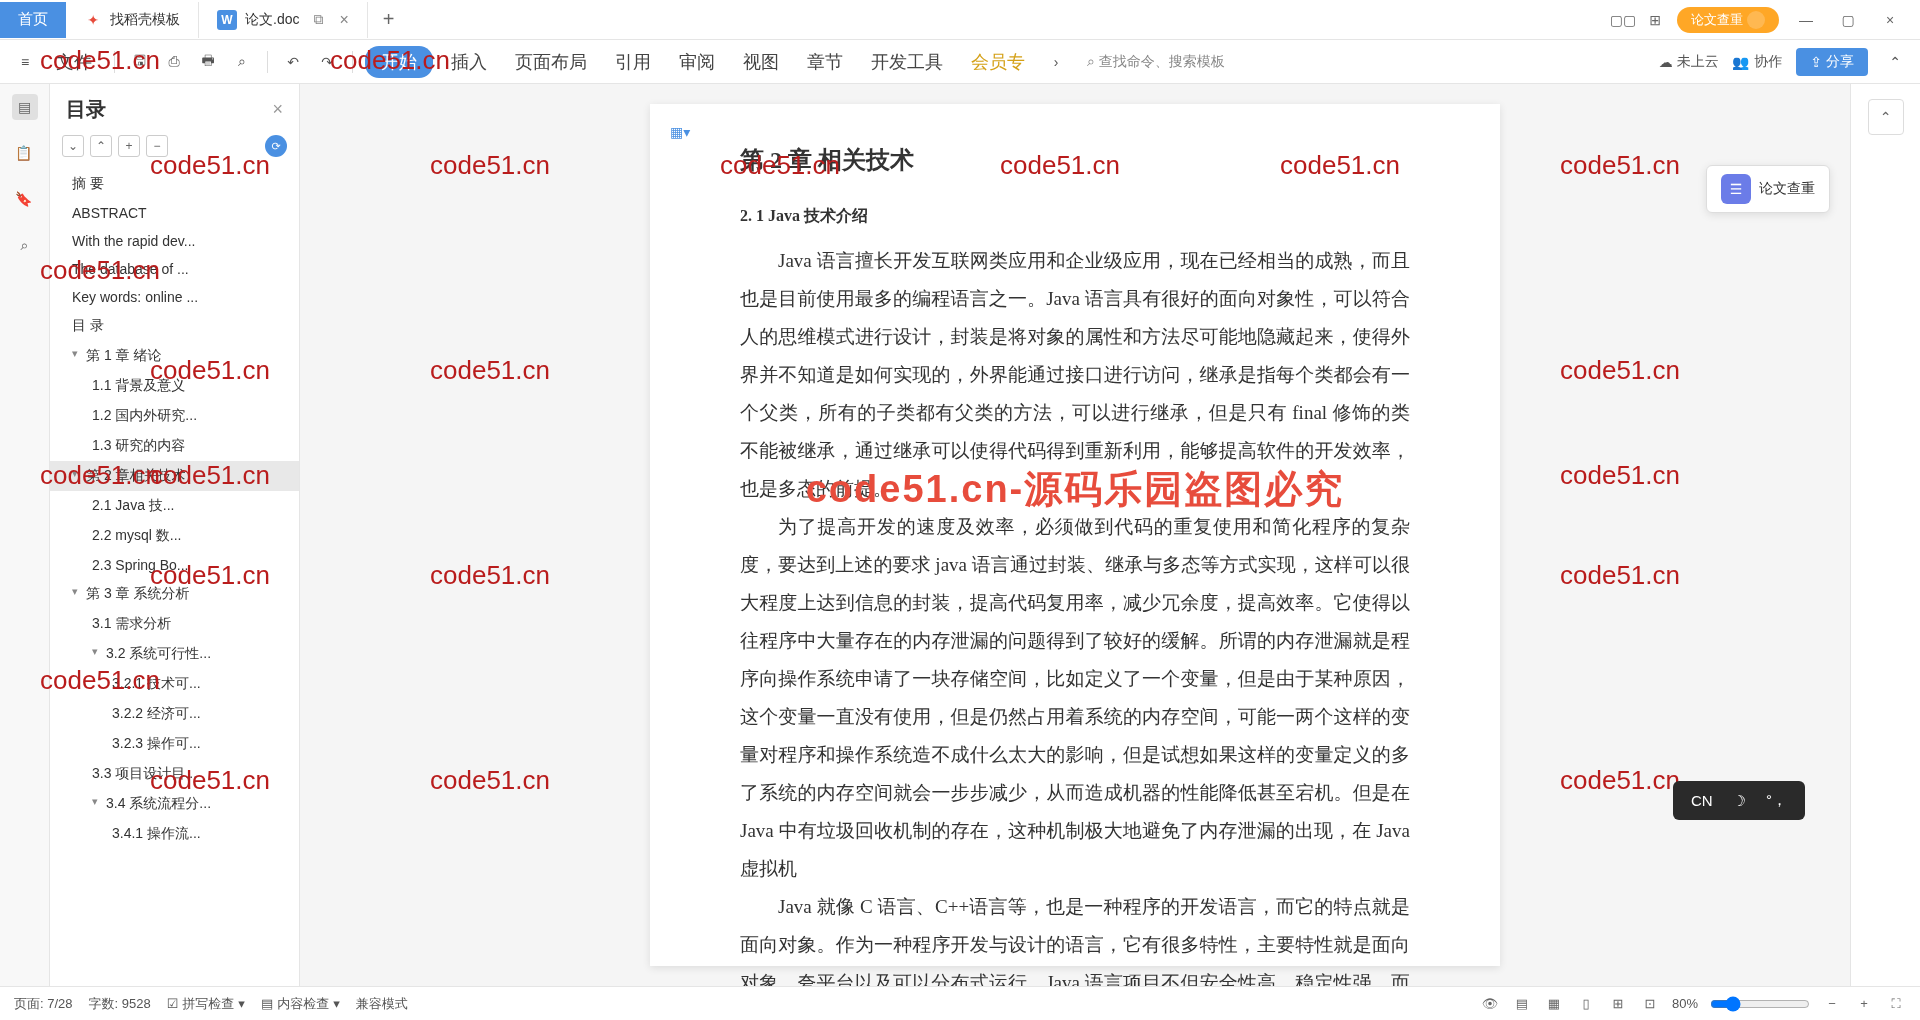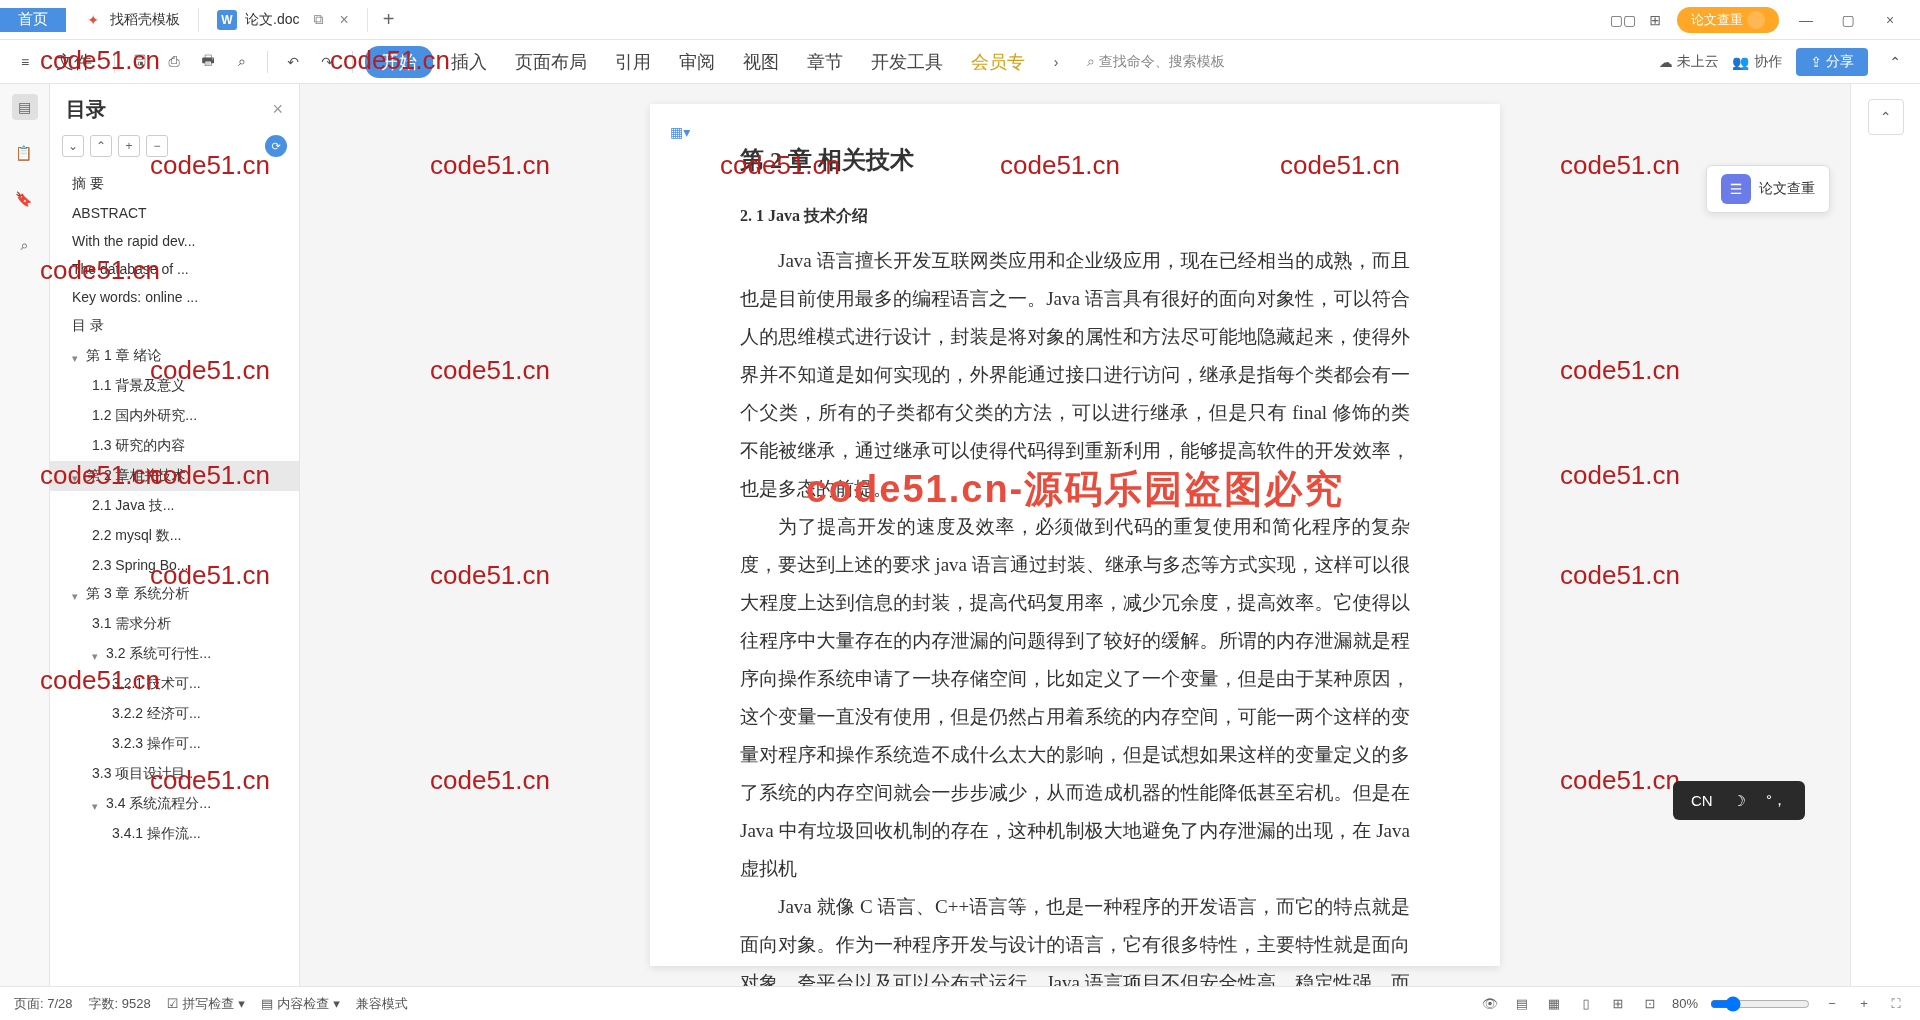--- a/index.html
+++ b/index.html
@@ -1,18 +1,18 @@
 <!DOCTYPE html>
 <html><head>
 <meta charset="utf-8">
 <style>
 *{margin:0;padding:0;box-sizing:border-box;font-family:"Microsoft YaHei","PingFang SC",sans-serif}
 body{width:1920px;height:1020px;overflow:hidden;background:#fff;font-size:14px;color:#333;position:relative}
 .titlebar{height:40px;background:#fff;display:flex;align-items:center;border-bottom:1px solid #e5e5e5}
-.tab{height:24px;display:flex;align-items:center;padding:0 18px;cursor:pointer;gap:8px;position:relative}
+.tab{height:36px;display:flex;align-items:center;padding:0 18px;cursor:pointer;gap:8px;position:relative}
 .tab.home{background:#4a90e2;color:#fff;font-size:15px}
 .tab.doc{background:#fff;border-right:1px solid #e5e5e5}
 .tab.active{background:#fff}
 .tab-icon{width:18px;height:18px;display:flex;align-items:center;justify-content:center}
 .tab-icon.fire{color:#e74c3c}
 .tab-icon.word{background:#4a90e2;color:#fff;border-radius:3px;font-size:12px;font-weight:bold;width:20px;height:20px}
 .tab-close{color:#888;font-size:16px;margin-left:8px}
 .tab-ext{color:#888;font-size:14px;margin-left:6px}
 .tab-plus{padding:0 15px;color:#666;font-size:20px}
 .titlebar-right{margin-left:auto;display:flex;align-items:center;gap:12px;padding-right:15px}
@@ -35,21 +35,21 @@
 .lb-icon{width:26px;height:26px;display:flex;align-items:center;justify-content:center;color:#666;cursor:pointer;border-radius:4px}
 .lb-icon.active{background:#e0e0e0}
 .toc-panel{width:250px;background:#fff;border-right:1px solid #e5e5e5;display:flex;flex-direction:column}
 .toc-head{padding:12px 16px;display:flex;justify-content:space-between;align-items:center}
 .toc-title{font-size:20px;font-weight:bold}
 .toc-close{color:#999;cursor:pointer;font-size:18px}
 .toc-tools{padding:0 12px 8px;display:flex;align-items:center;gap:6px}
 .toc-tool{width:22px;height:22px;border:1px solid #ccc;border-radius:3px;display:flex;align-items:center;justify-content:center;font-size:12px;color:#666;cursor:pointer}
 .toc-sync{margin-left:auto;width:22px;height:22px;background:#4a90e2;border-radius:50%;color:#fff;display:flex;align-items:center;justify-content:center;font-size:11px}
 .toc-list{flex:1;overflow-y:auto;padding:4px 0}
-.toc-item{padding:6px 12px;cursor:pointer;font-size:14px;color:#333;display:flex;align-items:flex-end;white-space:nowrap;overflow:hidden;text-overflow:ellipsis}
+.toc-item{padding:6px 12px;cursor:pointer;font-size:14px;color:#333;display:flex;align-items:flex-start;white-space:nowrap;overflow:hidden;text-overflow:ellipsis}
 .toc-item.active{background:#e8e8e8}
 .toc-item .chev{width:14px;color:#888;font-size:11px;flex-shrink:0}
 .toc-item.l0{padding-left:22px}
 .toc-item.l1{padding-left:22px}
 .toc-item.l2{padding-left:42px}
 .toc-item.l3{padding-left:62px}
 .doc-area{flex:1;background:#f5f5f5;overflow:auto;display:flex;justify-content:center;padding:20px 0;position:relative}
 .page{width:850px;background:#fff;padding:40px 90px;box-shadow:0 2px 8px rgba(0,0,0,.1);position:relative}
 .page-tool{position:absolute;left:20px;top:20px;color:#4a90e2;cursor:pointer}
 .chapter-title{font-size:24px;font-weight:bold;margin-bottom:30px;font-family:"SimSun",serif}

